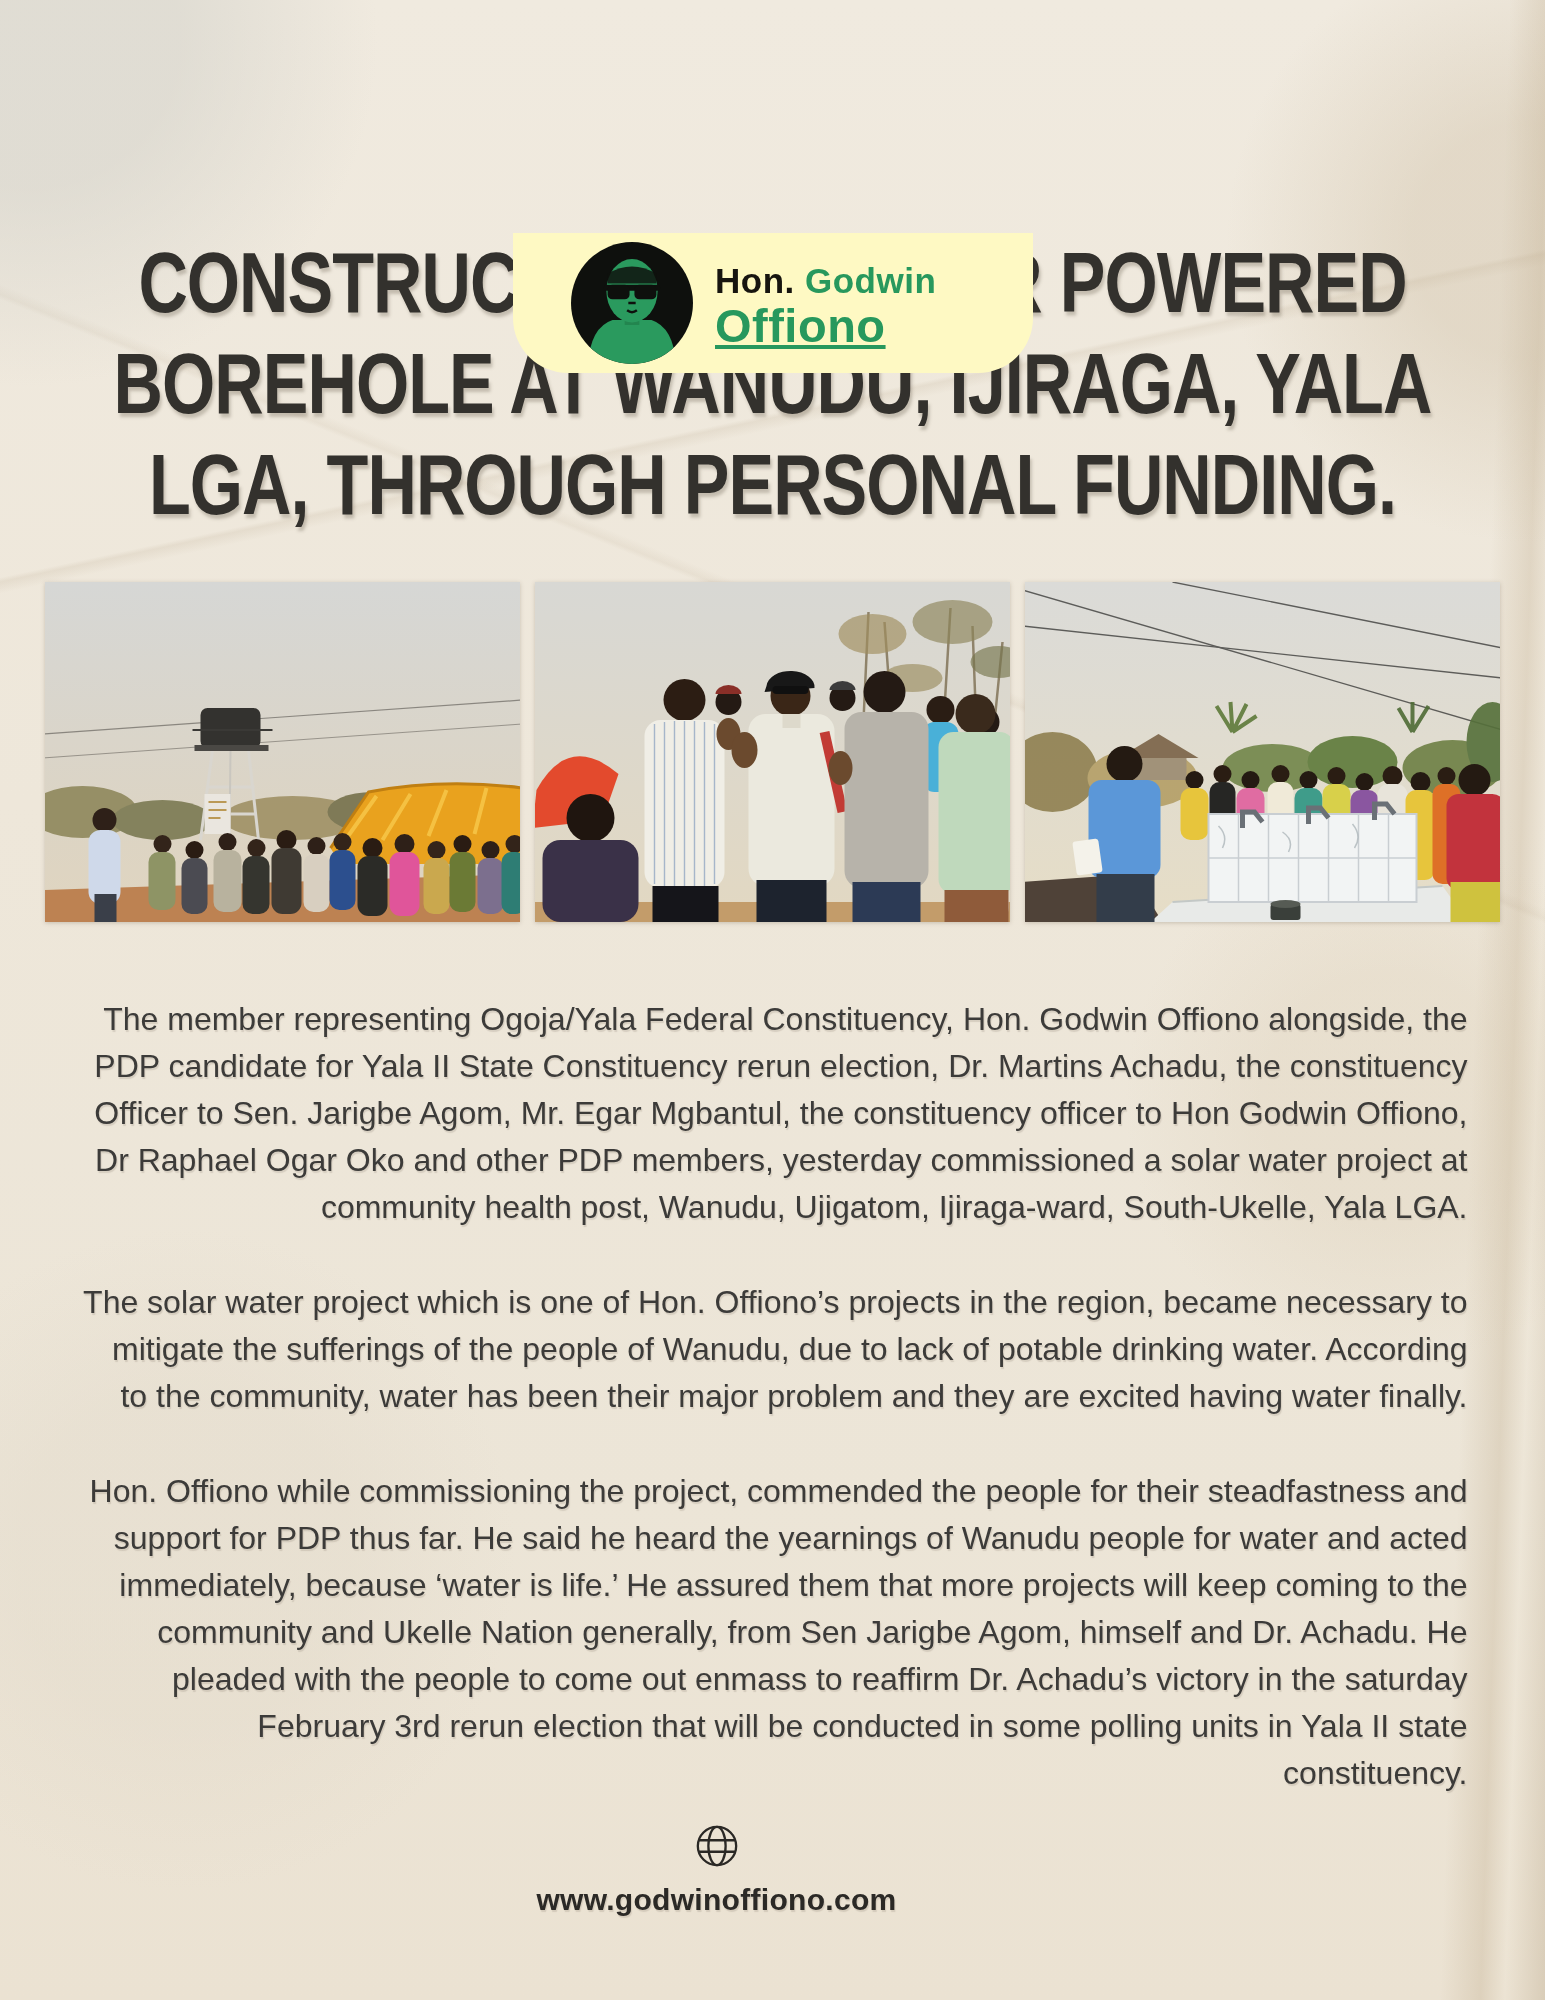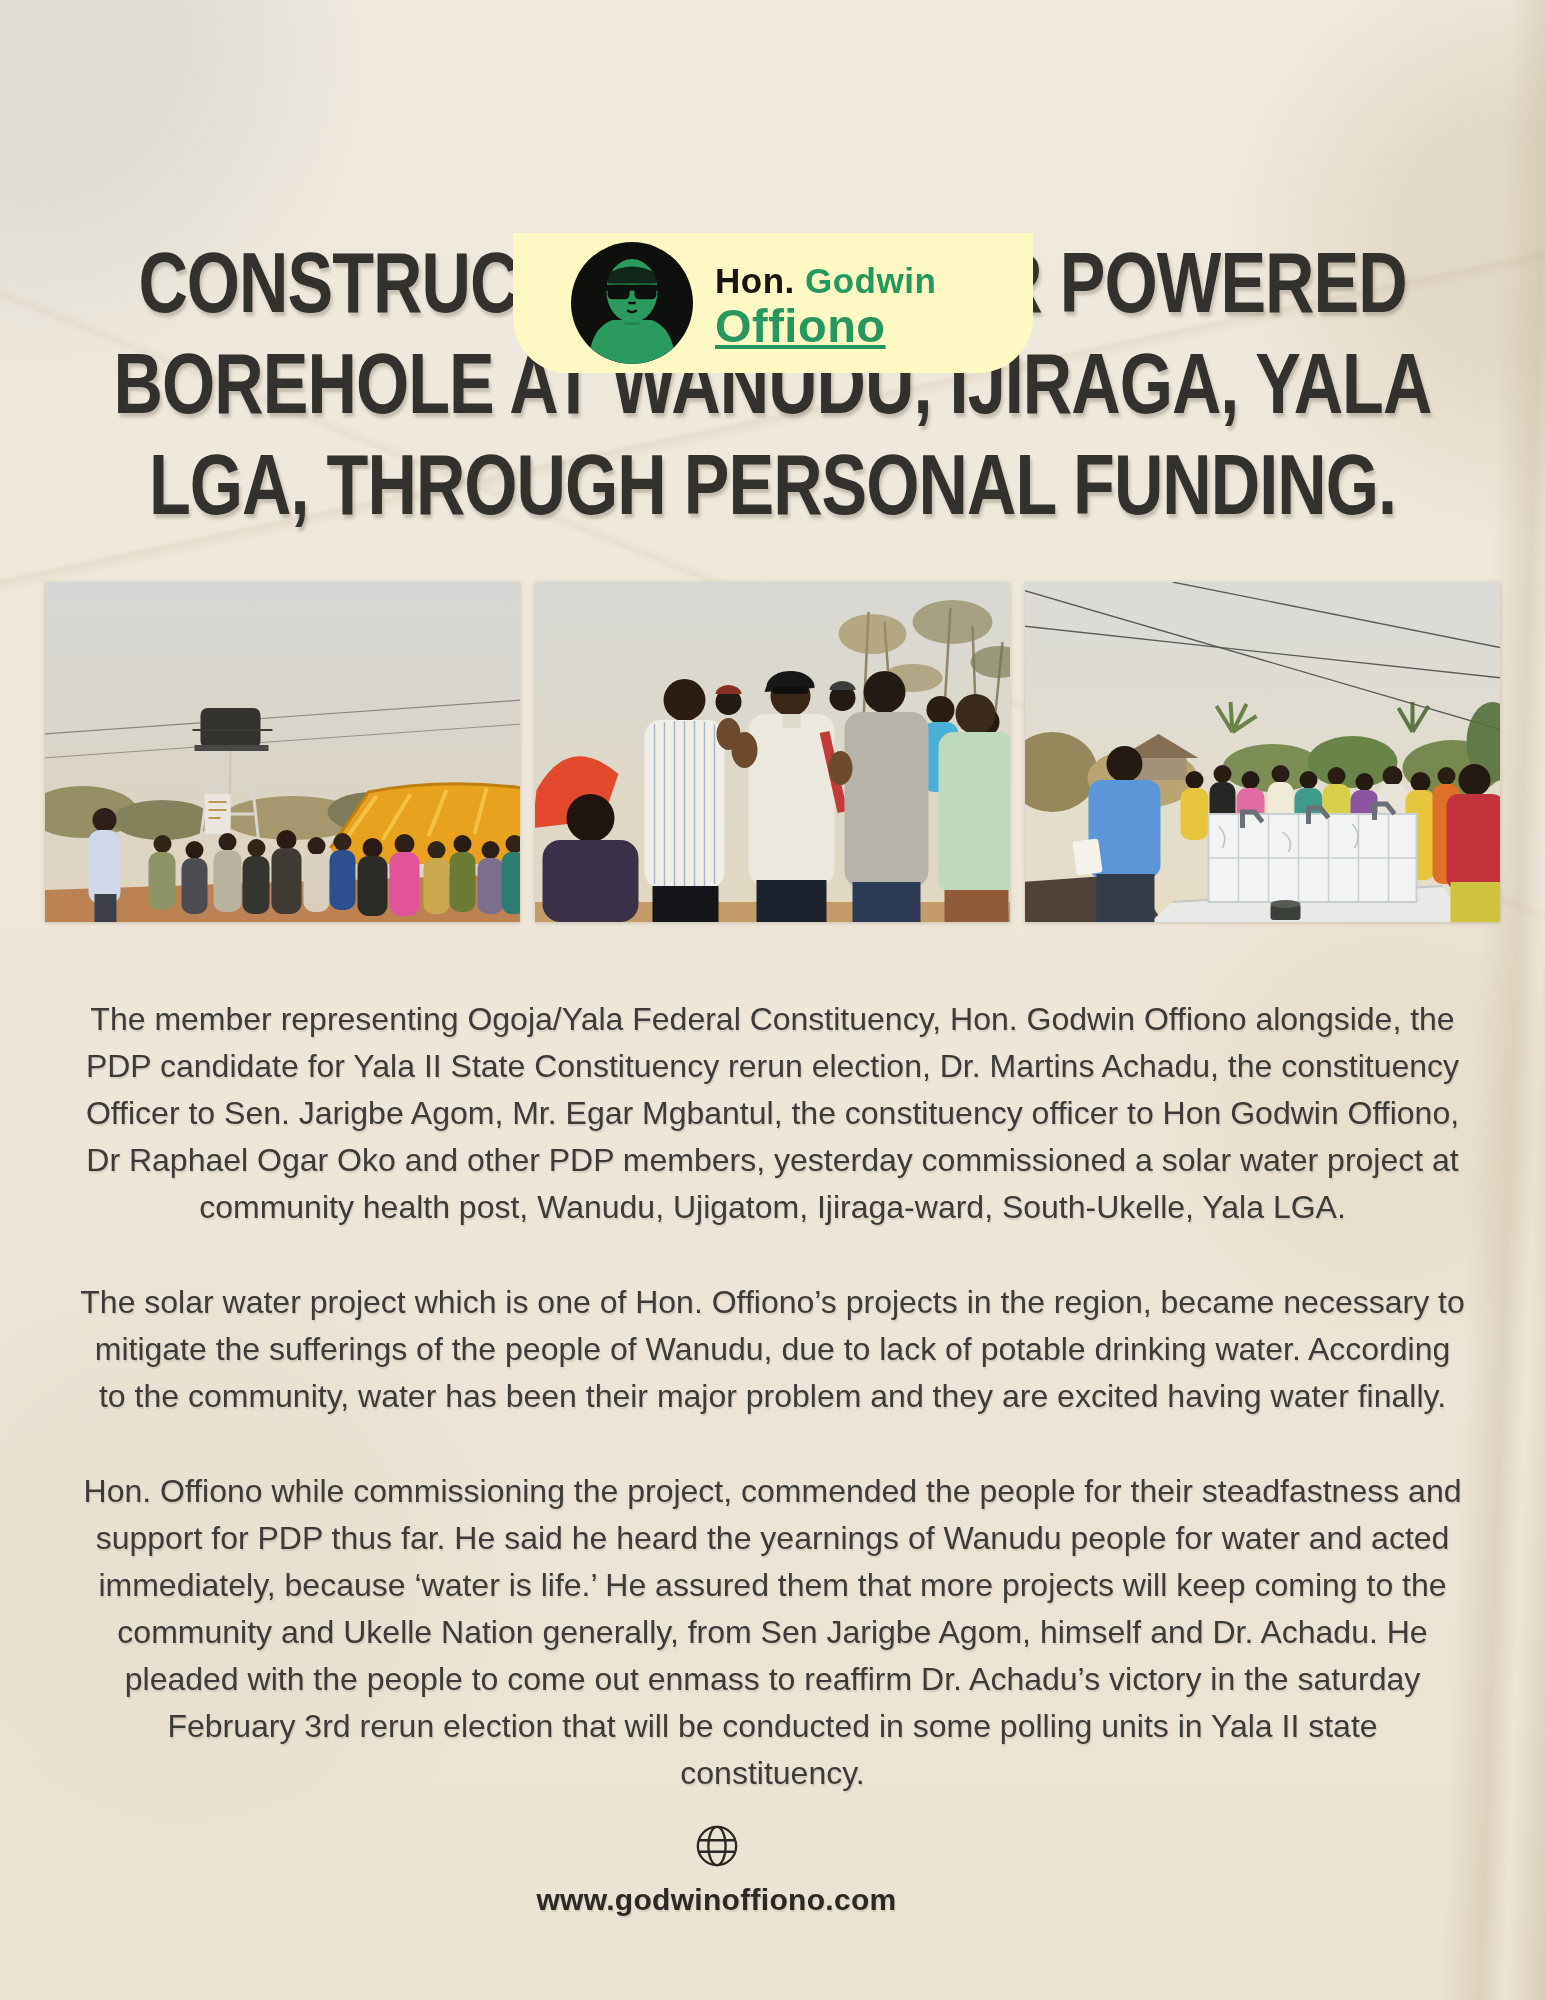--- a/index.html
+++ b/index.html
@@ -62,21 +62,21 @@
     display: flex; gap: 15px; height: 340px;
   }
   .photo {
     flex: 1 1 0; height: 340px; overflow: hidden;
     box-shadow: 0 1px 4px rgba(90,75,55,.25);
     background: #ddd8cd;
   }
   .photo svg { width: 100%; height: 100%; display: block; }
 
   
-  .article { width: 1390px; margin: 74px auto 0 auto; text-align: center; }
+  .article { width: 1390px; margin: 74px auto 0 auto; text-align: right; }
   .article p {
     font-size: 32px; line-height: 47px; color: #3C3B39;
     text-shadow: 1px 1.5px 1px rgba(130,118,104,.22);
     margin-bottom: 48px;
   }
   .article p:last-child { margin-bottom: 0; }
 
   
   .site-footer {
     margin: 26px 112px 0 0;

